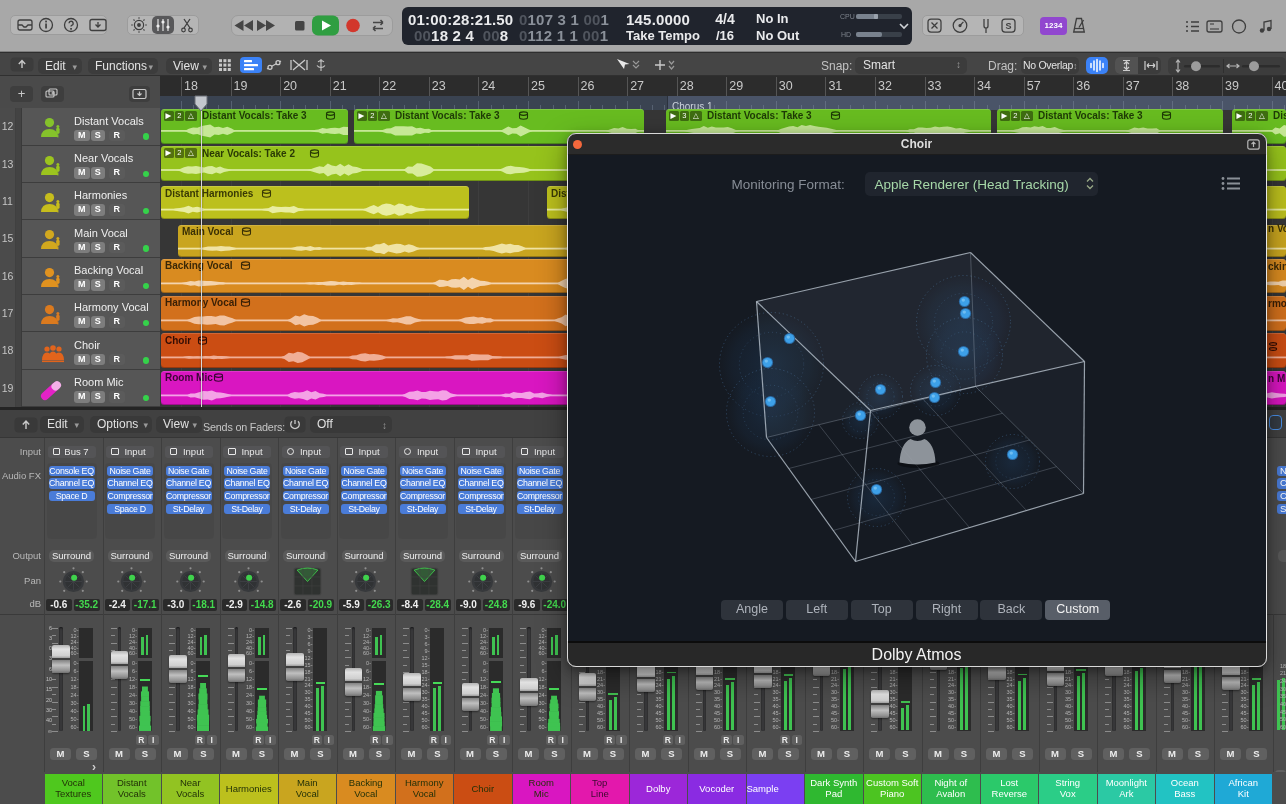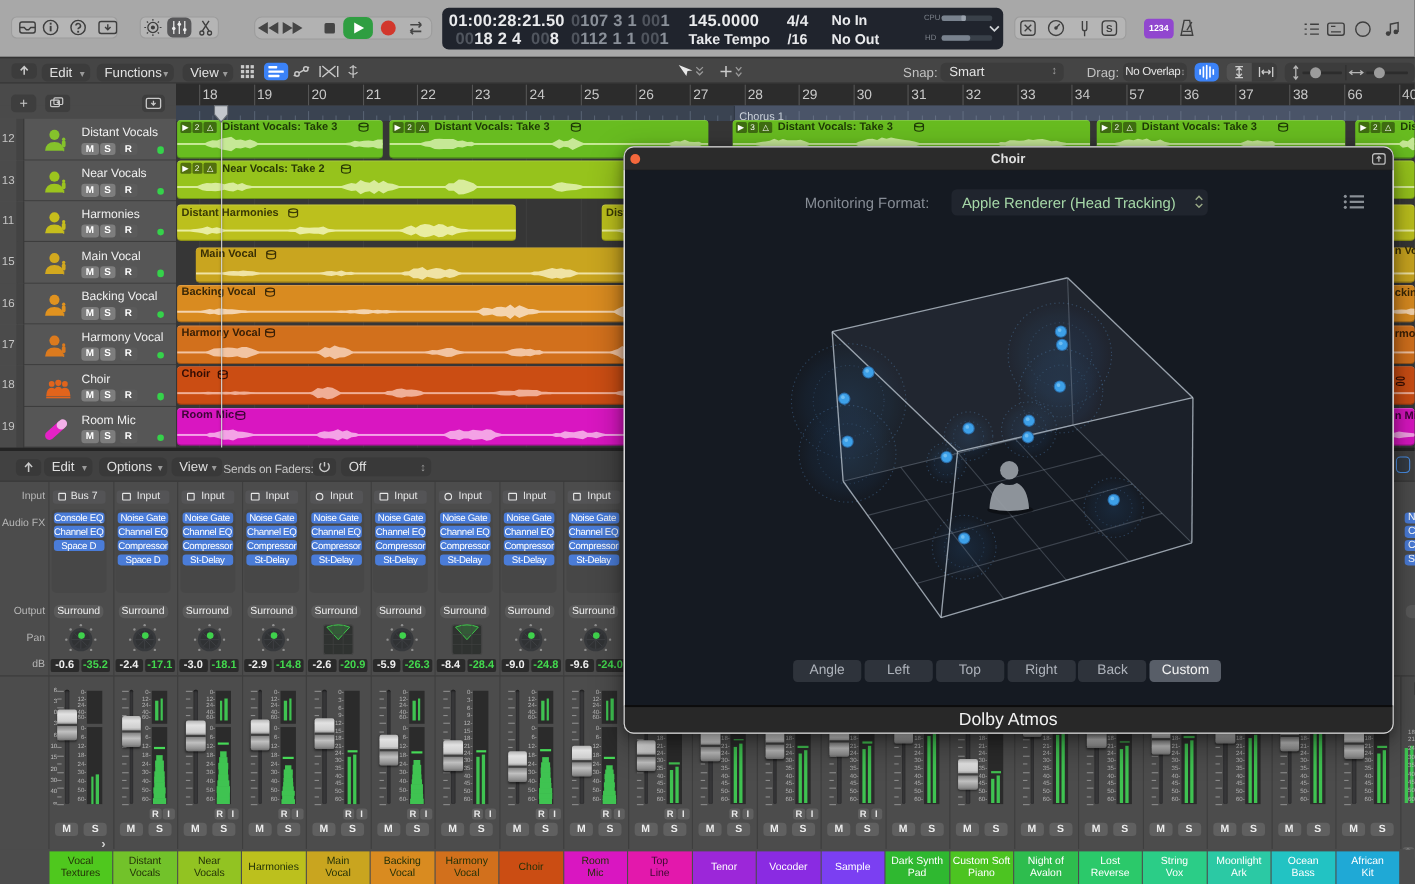--- a/index.html
+++ b/index.html
@@ -234,21 +234,21 @@
 <div class="a" style="left:977.12px;top:79px;font-size:12.5px;color:#c9c9c9;">34</div>
 <div class="a" style="left:1023.69px;top:77px;width:1px;height:19px;background:#555;"></div>
 <div class="a" style="left:1026.69px;top:79px;font-size:12.5px;color:#c9c9c9;">57</div>
 <div class="a" style="left:1073.26px;top:77px;width:1px;height:19px;background:#555;"></div>
 <div class="a" style="left:1076.26px;top:79px;font-size:12.5px;color:#c9c9c9;">36</div>
 <div class="a" style="left:1122.83px;top:77px;width:1px;height:19px;background:#555;"></div>
 <div class="a" style="left:1125.83px;top:79px;font-size:12.5px;color:#c9c9c9;">37</div>
 <div class="a" style="left:1172.4px;top:77px;width:1px;height:19px;background:#555;"></div>
 <div class="a" style="left:1175.4px;top:79px;font-size:12.5px;color:#c9c9c9;">38</div>
 <div class="a" style="left:1221.97px;top:77px;width:1px;height:19px;background:#555;"></div>
-<div class="a" style="left:1224.97px;top:79px;font-size:12.5px;color:#c9c9c9;">66</div>
+<div class="a" style="left:1224.97px;top:79px;font-size:12.5px;color:#c9c9c9;">39</div>
 <div class="a" style="left:1271.54px;top:77px;width:1px;height:19px;background:#555;"></div>
 <div class="a" style="left:1274.54px;top:79px;font-size:12.5px;color:#c9c9c9;">40</div>
 <div class="a" style="left:160px;top:96px;width:1126px;height:14px;background:#3a4351;"></div>
 <div class="a" style="left:667px;top:96px;width:619px;height:14px;background:#4a5468;border-left:1px solid #2b323d;"><span style="font-size:10px;color:#ccd3dc;padding-left:4px;line-height:14px;">Chorus 1</span></div>
 <div class="a" style="left:181.0px;top:101px;width:1px;height:9px;background:rgba(140,155,175,0.35);"></div>
 <div class="a" style="left:193.3925px;top:105px;width:1px;height:5px;background:rgba(140,155,175,0.35);"></div>
 <div class="a" style="left:205.785px;top:105px;width:1px;height:5px;background:rgba(140,155,175,0.35);"></div>
 <div class="a" style="left:218.1775px;top:105px;width:1px;height:5px;background:rgba(140,155,175,0.35);"></div>
 <div class="a" style="left:230.57px;top:101px;width:1px;height:9px;background:rgba(140,155,175,0.35);"></div>
 <div class="a" style="left:242.9625px;top:105px;width:1px;height:5px;background:rgba(140,155,175,0.35);"></div>
@@ -2005,23 +2005,23 @@
 <div class="a" style="left:44.5px;top:773.5px;width:57.5px;height:30.5px;background:#4fc81e;color:#233108;font-size:9.5px;text-align:center;line-height:11.5px;padding-top:3px;">Vocal<br>Textures</div>
 <div class="a" style="left:103.0px;top:773.5px;width:57.5px;height:30.5px;background:#72c22a;color:#233108;font-size:9.5px;text-align:center;line-height:11.5px;padding-top:3px;">Distant<br>Vocals</div>
 <div class="a" style="left:161.5px;top:773.5px;width:57.5px;height:30.5px;background:#92c322;color:#233108;font-size:9.5px;text-align:center;line-height:11.5px;padding-top:3px;">Near<br>Vocals</div>
 <div class="a" style="left:220.0px;top:773.5px;width:57.5px;height:30.5px;background:#bcc01d;color:#233108;font-size:9.5px;text-align:center;line-height:11.5px;padding-top:9px;">Harmonies</div>
 <div class="a" style="left:278.5px;top:773.5px;width:57.5px;height:30.5px;background:#c9a51f;color:#233108;font-size:9.5px;text-align:center;line-height:11.5px;padding-top:3px;">Main<br>Vocal</div>
 <div class="a" style="left:337.0px;top:773.5px;width:57.5px;height:30.5px;background:#d98b20;color:#233108;font-size:9.5px;text-align:center;line-height:11.5px;padding-top:3px;">Backing<br>Vocal</div>
 <div class="a" style="left:395.5px;top:773.5px;width:57.5px;height:30.5px;background:#d2701c;color:#233108;font-size:9.5px;text-align:center;line-height:11.5px;padding-top:3px;">Harmony<br>Vocal</div>
 <div class="a" style="left:454.0px;top:773.5px;width:57.5px;height:30.5px;background:#cb4d13;color:#233108;font-size:9.5px;text-align:center;line-height:11.5px;padding-top:9px;">Choir</div>
 <div class="a" style="left:512.5px;top:773.5px;width:57.5px;height:30.5px;background:#d916c1;color:#233108;font-size:9.5px;text-align:center;line-height:11.5px;padding-top:3px;">Room<br>Mic</div>
 <div class="a" style="left:571.0px;top:773.5px;width:57.5px;height:30.5px;background:#e318ac;color:#3c0a30;font-size:9.5px;text-align:center;line-height:11.5px;padding-top:3px;">Top<br>Line</div>
-<div class="a" style="left:629.5px;top:773.5px;width:57.5px;height:30.5px;background:#9c27d9;color:#fff;font-size:9.5px;text-align:center;line-height:11.5px;padding-top:9px;">Tenor</div>
+<div class="a" style="left:629.5px;top:773.5px;width:57.5px;height:30.5px;background:#9c27d9;color:#fff;font-size:9.5px;text-align:center;line-height:11.5px;padding-top:9px;">Dolby</div>
 <div class="a" style="left:688.0px;top:773.5px;width:57.5px;height:30.5px;background:#8a2be2;color:#fff;font-size:9.5px;text-align:center;line-height:11.5px;padding-top:9px;">Vocoder</div>
-<div class="a" style="left:746.5px;top:773.5px;width:57.5px;height:30.5px;background:#7b3ff2;color:#fff;font-size:9.5px;text-align:center;line-height:11.5px;padding-top:9px;">Sample</div>
+<div class="a" style="left:746.5px;top:773.5px;width:57.5px;height:30.5px;background:#7b3ff2;color:#fff;font-size:9.5px;line-height:11.5px;padding-top:9px;">Sample</div>
 <div class="a" style="left:805.0px;top:773.5px;width:57.5px;height:30.5px;background:#2fb830;color:#fff;font-size:9.5px;text-align:center;line-height:11.5px;padding-top:3px;">Dark Synth<br>Pad</div>
 <div class="a" style="left:863.5px;top:773.5px;width:57.5px;height:30.5px;background:#4cc421;color:#fff;font-size:9.5px;text-align:center;line-height:11.5px;padding-top:3px;">Custom Soft<br>Piano</div>
 <div class="a" style="left:922.0px;top:773.5px;width:57.5px;height:30.5px;background:#2ebd4e;color:#fff;font-size:9.5px;text-align:center;line-height:11.5px;padding-top:3px;">Night of<br>Avalon</div>
 <div class="a" style="left:980.5px;top:773.5px;width:57.5px;height:30.5px;background:#2bc96a;color:#fff;font-size:9.5px;text-align:center;line-height:11.5px;padding-top:3px;">Lost<br>Reverse</div>
 <div class="a" style="left:1039.0px;top:773.5px;width:57.5px;height:30.5px;background:#2bcd87;color:#fff;font-size:9.5px;text-align:center;line-height:11.5px;padding-top:3px;">String<br>Vox</div>
 <div class="a" style="left:1097.5px;top:773.5px;width:57.5px;height:30.5px;background:#2bc9a4;color:#fff;font-size:9.5px;text-align:center;line-height:11.5px;padding-top:3px;">Moonlight<br>Ark</div>
 <div class="a" style="left:1156.0px;top:773.5px;width:57.5px;height:30.5px;background:#22c3c3;color:#fff;font-size:9.5px;text-align:center;line-height:11.5px;padding-top:3px;">Ocean<br>Bass</div>
 <div class="a" style="left:1214.5px;top:773.5px;width:57.5px;height:30.5px;background:#1fa9d6;color:#fff;font-size:9.5px;text-align:center;line-height:11.5px;padding-top:3px;">African<br>Kit</div>
 <div class="a" style="left:1268px;top:223.29px;font-size:10px;font-weight:700;color:#3a3005;white-space:nowrap;">n Voc</div>
 <div class="a" style="left:1268px;top:260.62px;font-size:10px;font-weight:700;color:#3a2807;white-space:nowrap;">cking</div>

